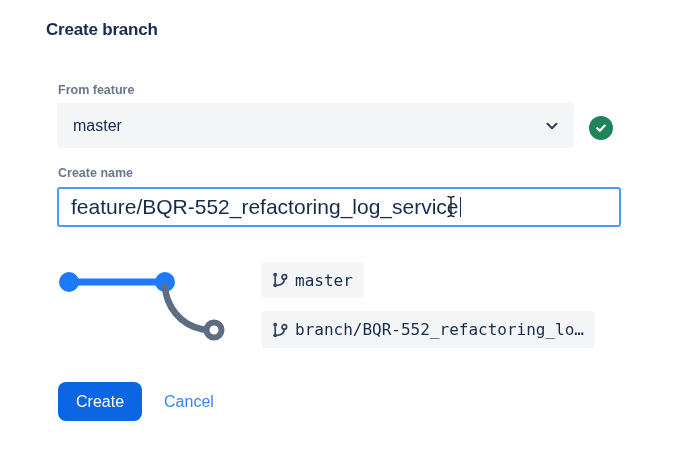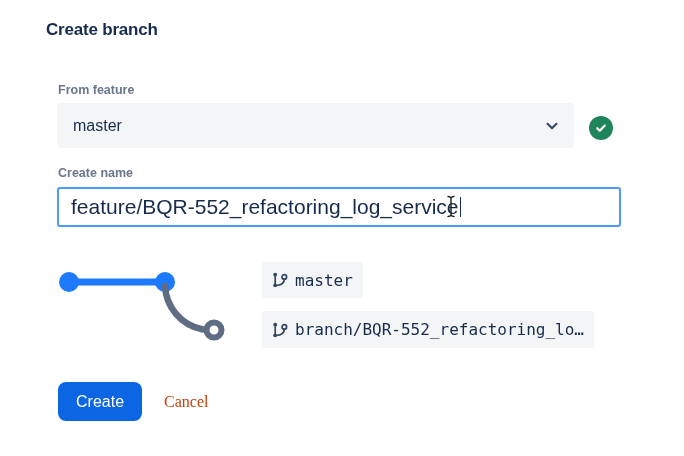--- a/index.html
+++ b/index.html
@@ -60,22 +60,22 @@
   .actions {
     position:absolute; left:58px; top:382px;
     display:flex; align-items:center; gap:22px;
   }
   .btn-primary {
     height:39px; padding:0 18px; background:#0C66E4; color:#ffffff;
     border:none; border-radius:8px; font-size:16px; font-weight:500;
     font-family:inherit; cursor:pointer;
   }
   .btn-link {
-    background:none; border:none; color:#c2410c; font-size:16px;
-    font-family:Liberation Serif, serif; cursor:pointer; padding:0;
+    background:none; border:none; color:#3b82f6; font-size:16px;
+    font-family:Liberation Sans, sans-serif; cursor:pointer; padding:0;
   }
   .icon { display:inline-flex; flex:0 0 auto; }
 </style>
 </head>
 <body>
 
 <div id="app">
 
   <h1 class="title">Create branch</h1>
 

